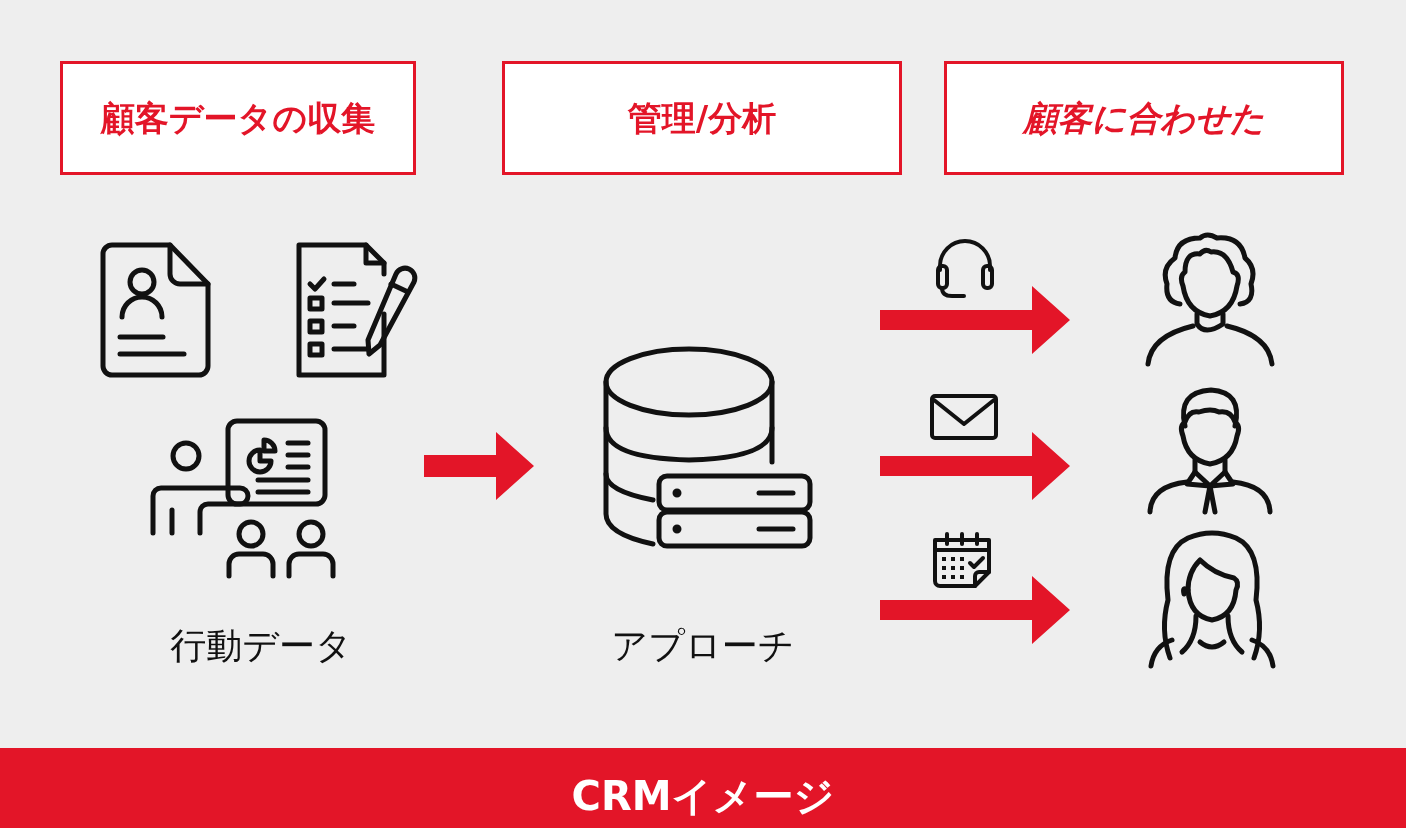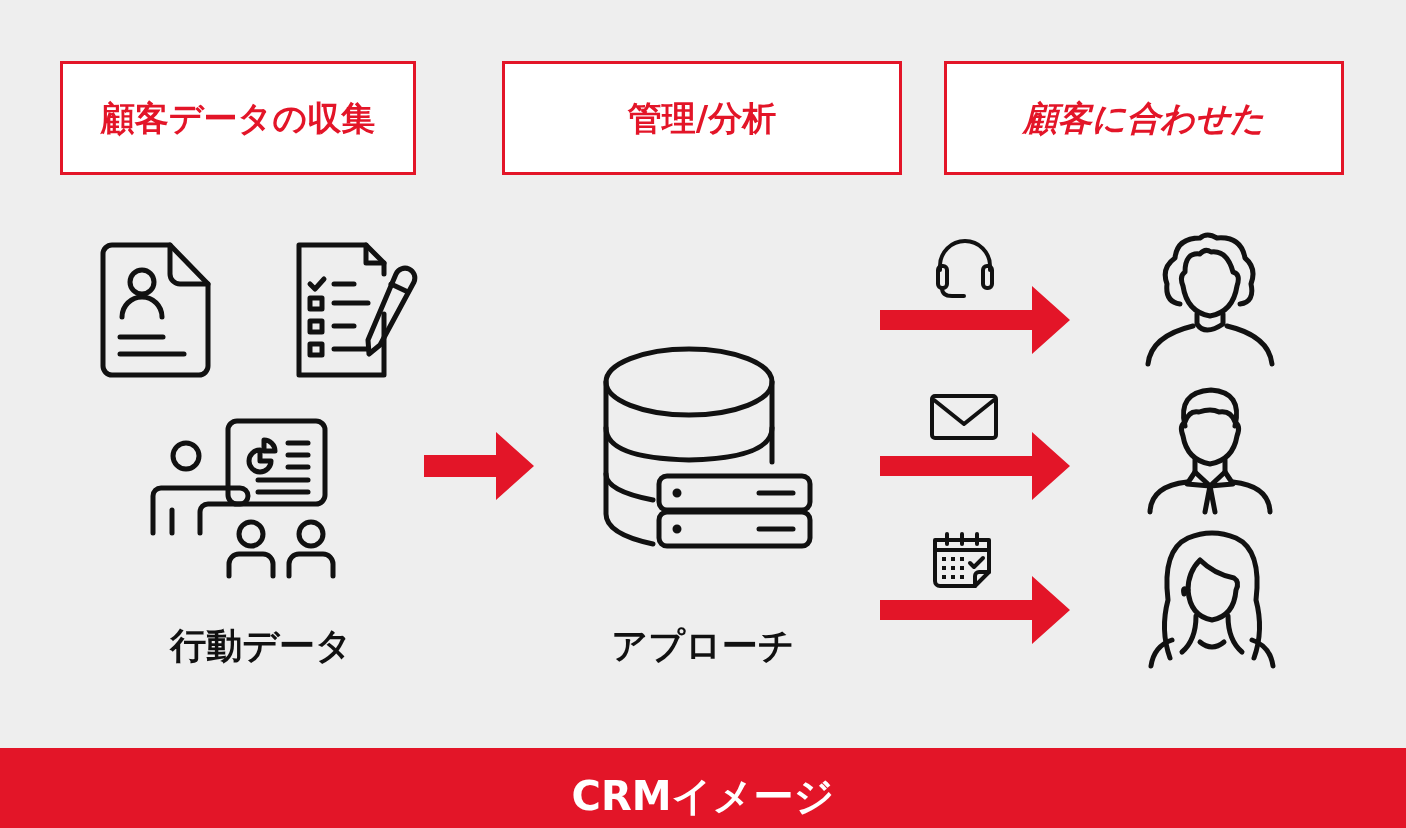--- a/index.html
+++ b/index.html
@@ -14,21 +14,21 @@
       display: flex; align-items: center; justify-content: center; text-align: center;
       color: #e31528; font-weight: bold; font-size: 34px; line-height: 1.3;
     }
     .hdr-box span { display: block; }
     #box1 { left: 60px; width: 356px; }
     #box2 { left: 502px; width: 400px; align-items: center; }
     #box3 { left: 944px; width: 400px; font-style: italic; }
     .icon { position: absolute; }
     .icon svg { width: 100%; height: 100%; display: block; overflow: visible; }
     .label {
-      position: absolute; color: #111; font-weight: bold; font-size: 36px;
+      position: absolute; color: #111; font-weight: normal; font-size: 36px;
       white-space: nowrap; transform: translateX(-50%);
     }
     .arrow { position: absolute; }
     .arrow svg { width: 100%; height: 100%; display: block; }
     .footer {
       position: absolute; left: 0; top: 732px; width: 1406px; height: 96px;
       background: #e31528; color: #ffffff;
       display: flex; align-items: center; justify-content: center;
       font-weight: bold; font-size: 40px; margin-top: 16px;
     }

